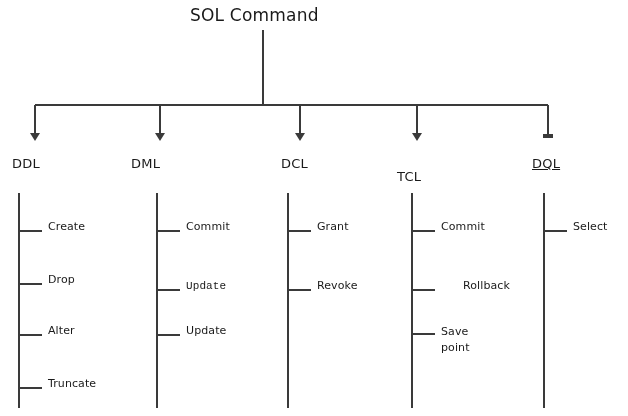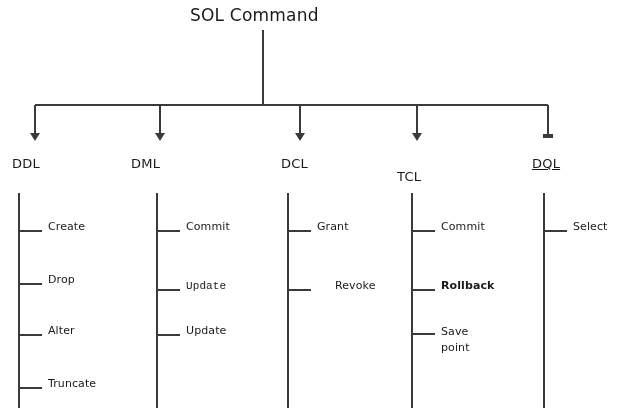--- a/index.html
+++ b/index.html
@@ -96,21 +96,21 @@
     </div>
   <div id="leaf-labels">
       <div class="node-text leaf-text" style="left: 48px; top: 221px;">Create</div>
       <div class="node-text leaf-text" style="left: 48px; top: 274px;">Drop</div>
       <div class="node-text leaf-text" style="left: 48px; top: 325px;">Alter</div>
       <div class="node-text leaf-text" style="left: 48px; top: 378px;">Truncate</div>
       <div class="node-text leaf-text" style="left: 186px; top: 221px;">Commit</div>
       <div class="node-text leaf-text" style="left: 186px; top: 280px; font-family: Liberation Mono, monospace;">Update</div>
       <div class="node-text leaf-text" style="left: 186px; top: 325px;">Update</div>
       <div class="node-text leaf-text" style="left: 317px; top: 221px;">Grant</div>
-      <div class="node-text leaf-text" style="left: 335px; top: 280px;">Revoke</div>
+      <div class="node-text leaf-text" style="left: 317px; top: 280px;">Revoke</div>
       <div class="node-text leaf-text" style="left: 441px; top: 221px;">Commit</div>
-      <div class="node-text leaf-text" style="left: 441px; top: 280px; font-weight: bold;">Rollback</div>
+      <div class="node-text leaf-text" style="left: 463px; top: 280px;">Rollback</div>
       <div class="node-text leaf-text wrapped" style="left: 441px; top: 324px;">Save
 point</div>
       <div class="node-text leaf-text" style="left: 573px; top: 221px; text-align: right;">Select</div>
     </div>
 
 </div>
 
 </body></html>

